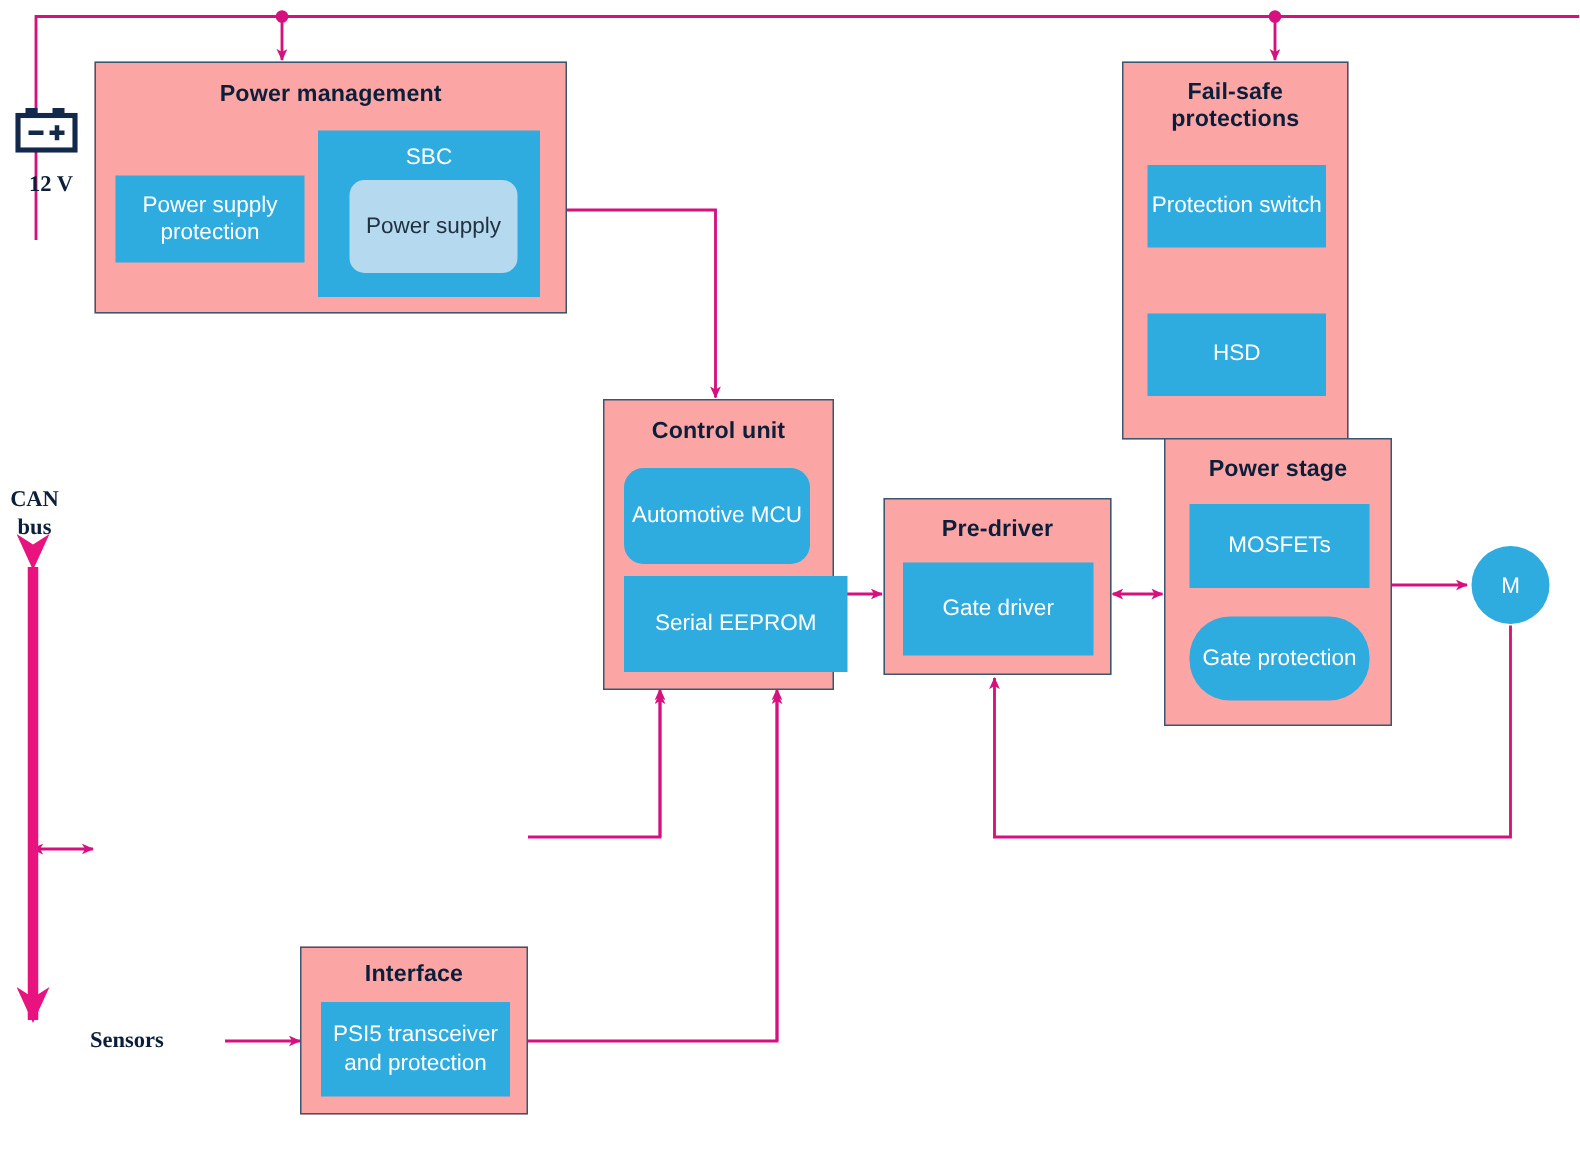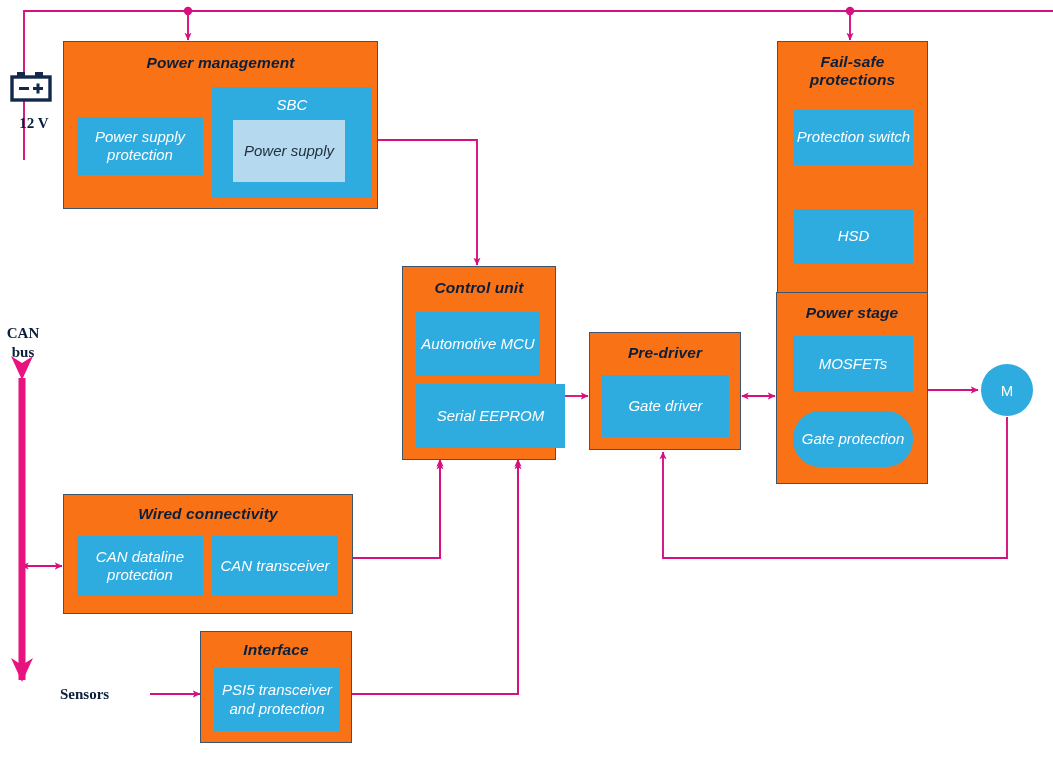--- a/index.html
+++ b/index.html
@@ -1,30 +1,30 @@
 <!DOCTYPE html>
 <html><head>
 <meta charset="utf-8">
 <style>
   html,body{margin:0;padding:0;background:#ffffff;}
   body{width:1053px;height:771px;overflow:hidden;
        font-family:"Liberation Sans","DejaVu Sans",sans-serif;}
   #stage{position:relative;width:1053px;height:771px;background:#fff;}
   svg#wires{position:absolute;left:0;top:0;width:1053px;height:771px;}
 
-  .grp{position:absolute;background:#f97316;border:1.6px solid #3c5670;
-       box-sizing:border-box;font-style:italic;}
+  .grp{position:absolute;background:#fca5a5;border:1.6px solid #3c5670;
+       box-sizing:border-box;}
   .grp-title{position:absolute;left:0;right:0;text-align:center;
              color:#0b1f3a;font-weight:bold;font-size:15.5px;
              line-height:18px;letter-spacing:.1px;}
   .blk{position:absolute;background:#2eabdf;color:#ffffff;
        display:flex;align-items:center;justify-content:center;
        text-align:center;font-size:15px;line-height:18.5px;
        box-sizing:border-box;}
-  .blk.inner{background:#b5d9ef;color:#20313f;}
+  .blk.inner{background:#b5d9ef;color:#20313f;border-radius:10px;}
   .sbc{position:absolute;background:#2eabdf;color:#ffffff;box-sizing:border-box;}
   .sbc-label{position:absolute;left:0;right:0;text-align:center;
              font-size:15px;color:#ffffff;}
   .freetext{position:absolute;color:#0b1f3a;font-weight:bold;font-size:15px;
             line-height:18px;font-family:Liberation Serif, serif;}
   .motor{position:absolute;border-radius:50%;background:#2eabdf;color:#fff;
          display:flex;align-items:center;justify-content:center;
          font-size:15px;}
   .battery{position:absolute;}
 </style>
@@ -98,55 +98,50 @@
   <div class="freetext" style="left:9px;top:114px;width:50px;text-align:center;">12 V</div>
 
   <div class="freetext" style="left:0px;top:324px;width:46px;text-align:center;">CAN</div>
   <div class="freetext" style="left:0px;top:343px;width:46px;text-align:center;">bus</div>
 
   <div class="freetext" style="left:60px;top:685px;">Sensors</div>
 
   <div class="grp" style="left:63px;top:41px;width:315px;height:168px;">
     <div class="grp-title" style="top:12px;">Power management</div>
     <div class="blk" style="left:13px;top:75px;width:126px;height:58px;">Power supply protection</div>
-    <div class="sbc" style="left:148px;top:45px;width:160px;height:111px;">
+    <div class="sbc" style="left:148px;top:45px;width:148px;height:111px;">
       <div class="sbc-label" style="top:9px;">SBC</div>
       <div class="blk inner" style="left:21px;top:33px;width:112px;height:62px;">Power supply</div>
     </div>
   </div>
 
-  <div class="grp" style="left:777px;top:41px;width:151px;height:252px;padding-left:36px;">
+  <div class="grp" style="left:748px;top:41px;width:151px;height:252px;padding-left:36px;">
     <div class="grp-title" style="top:11px;">Fail-safe protections</div>
     <div class="blk" style="left:16px;top:68px;width:119px;height:55px;text-align:center;">Protection switch</div>
     <div class="blk" style="left:16px;top:131px;width:119px;height:55px;margin-top:36px;">HSD</div>
   </div>
 
   <div class="grp" style="left:402px;top:266px;width:154px;height:194px;">
     <div class="grp-title" style="top:12px;">Control unit</div>
-    <div class="blk" style="left:13px;top:45px;width:124px;height:64px;">Automotive MCU</div>
+    <div class="blk" style="left:13px;top:45px;width:124px;height:64px;border-radius:13px;">Automotive MCU</div>
     <div class="blk" style="left:13px;top:117px;width:149px;height:64px;">Serial EEPROM</div>
   </div>
 
   <div class="grp" style="left:589px;top:332px;width:152px;height:118px;">
     <div class="grp-title" style="top:11px;">Pre-driver</div>
     <div class="blk" style="left:12px;top:42px;width:127px;height:62px;">Gate driver</div>
   </div>
 
   <div class="grp" style="left:776px;top:292px;width:152px;height:192px;">
     <div class="grp-title" style="top:11px;">Power stage</div>
     <div class="blk" style="left:16px;top:43px;width:120px;height:56px;">MOSFETs</div>
     <div class="blk" style="left:16px;top:118px;width:120px;height:56px;border-radius:27px;">Gate protection</div>
   </div>
 
   <div class="motor" style="left:981px;top:364px;width:52px;height:52px;">M</div>
 
-  <div class="grp" style="left:63px;top:494px;width:290px;height:120px;">
-    <div class="grp-title" style="top:10px;">Wired connectivity</div>
-    <div class="blk" style="left:13px;top:41px;width:126px;height:60px;">CAN dataline protection</div>
-    <div class="blk" style="left:148px;top:41px;width:126px;height:60px;">CAN transceiver</div>
-  </div>
 
   <div class="grp" style="left:200px;top:631px;width:152px;height:112px;">
     <div class="grp-title" style="top:9px;">Interface</div>
     <div class="blk" style="left:13px;top:36px;width:126px;height:63px;">PSI5 transceiver and protection</div>
   </div>
 
 </div>
 
 </body></html>

